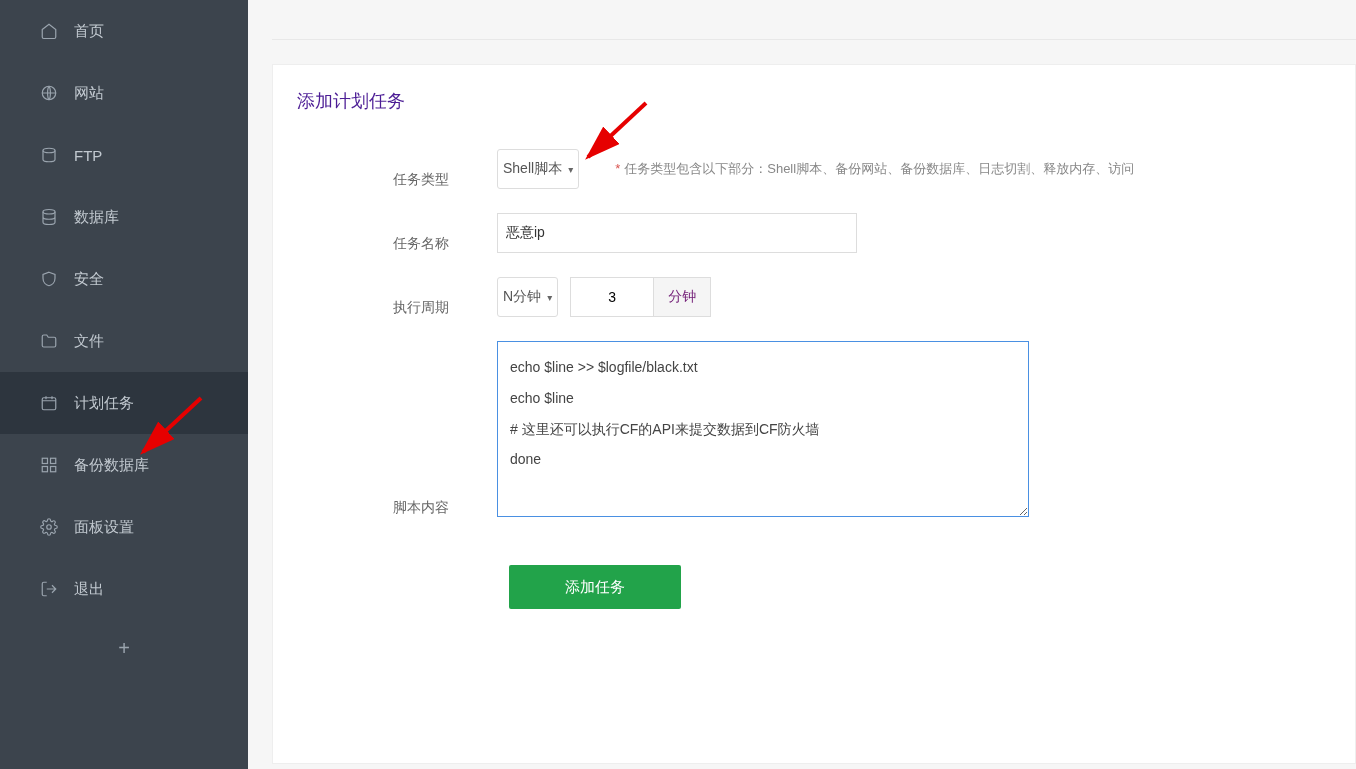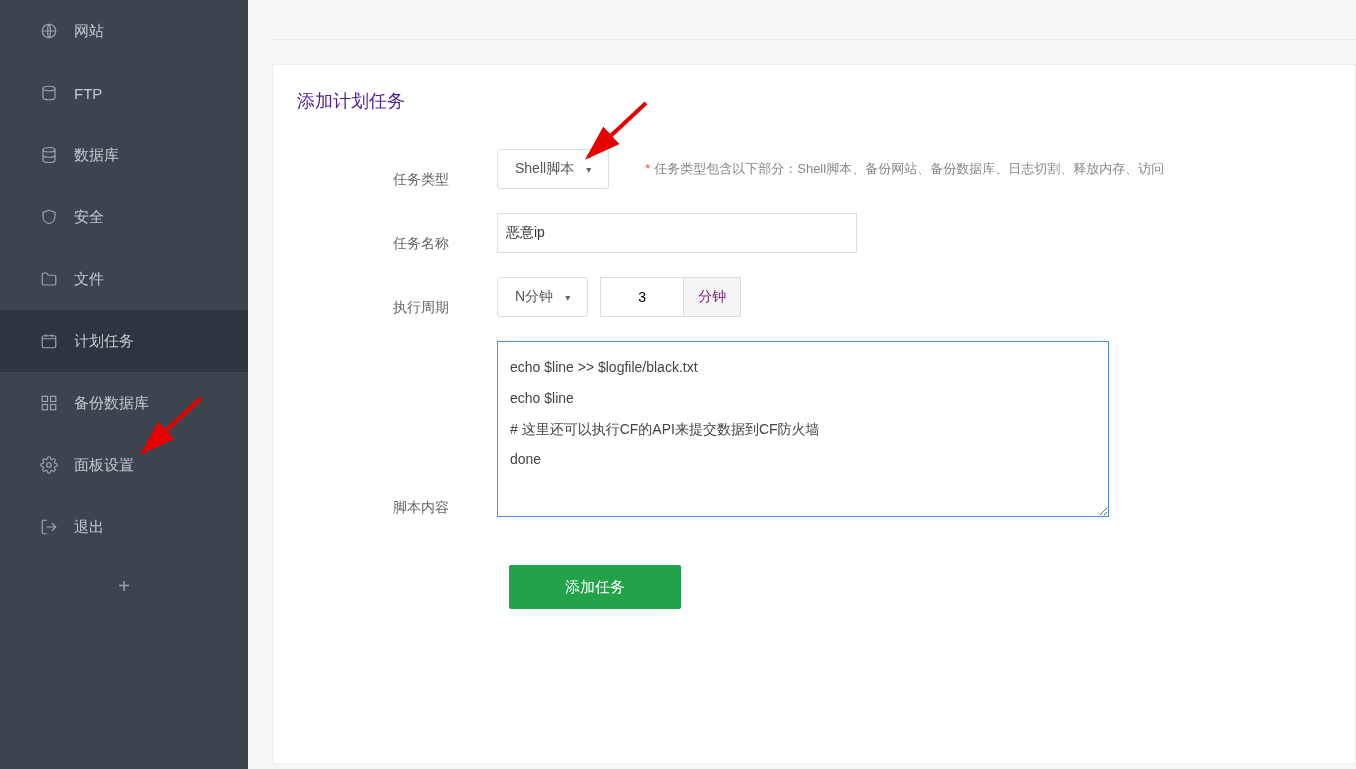--- a/index.html
+++ b/index.html
@@ -84,25 +84,25 @@
       padding-left: 96px;
       padding-top: 8px;
       color: #666;
       font-size: 14px;
     }
     .form-ctrl { display: flex; align-items: center; gap: 12px; flex-wrap: wrap; }
     
     .dropdown-btn {
       display: inline-flex;
       align-items: center;
-      gap: 12px;
+      gap: 6px;
       border: 1px solid #ddd;
       background: #fff;
       height: 40px;
-      padding: 0 17px;
+      padding: 0 5px;
       border-radius: 3px;
       cursor: pointer;
       color: #555;
       font-size: 14px;
     }
     .caret { font-size: 10px; color: #666; }
     .hint { font-size: 13px; color: #888; margin-left: 24px; }
     .hint .star { color: #d9534f; margin-right: 4px; }
     
     .text-input {
@@ -128,21 +128,21 @@
       border: 1px solid #ddd;
       border-left: none;
       background: #f5f5f5;
       padding: 0 14px;
       color: #701a75;
       font-size: 14px;
       margin-left: -12px;
     }
     
     .script-area {
-      width: 612px;
+      width: 532px;
       height: 176px;
       border: 1px solid #4a90e2;
       padding: 10px 12px;
       font-family: -apple-system, "Segoe UI", sans-serif;
       font-size: 14px;
       color: #444;
       line-height: 2.2;
       resize: both;
       outline: none;
       white-space: pre-wrap;
@@ -166,20 +166,28 @@
     
     .arrow { position: absolute; pointer-events: none; }
     .arrow svg { display: block; }
   </style>
 </head>
 <body>
 
 <div class="layout">
 
   <nav class="sidebar">
+    <div class="sidebar-item">
+      <span class="icon">
+          <svg width="18" height="18" viewBox="0 0 24 24" stroke-width="1.6">
+            <path d="M3 10l9-7 9 7v10a2 2 0 0 1-2 2H5a2 2 0 0 1-2-2z"></path>
+          </svg>
+        </span>
+      <span class="sidebar-item-label">首页</span>
+    </div>
     <div class="sidebar-item">
       <span class="icon">
           <svg width="18" height="18" viewBox="0 0 24 24" stroke-width="1.6">
             <circle cx="12" cy="12" r="9"></circle>
             <path d="M3 12h18M12 3c2.5 3 2.5 15 0 18M12 3c-2.5 3-2.5 15 0 18"></path>
           </svg>
         </span>
       <span class="sidebar-item-label">网站</span>
     </div>
     <div class="sidebar-item">

